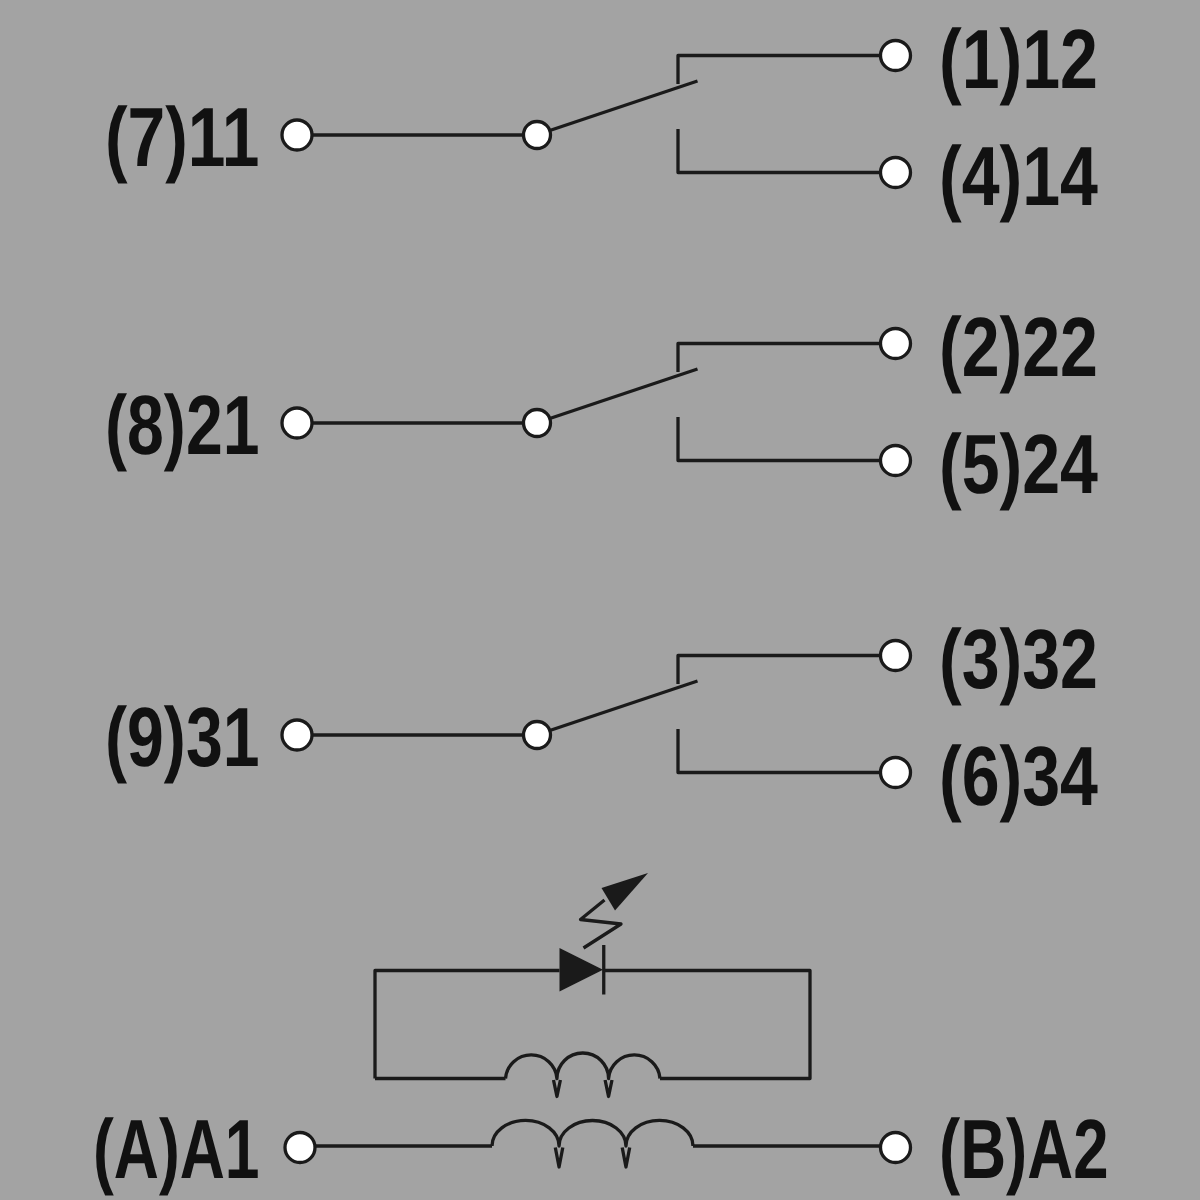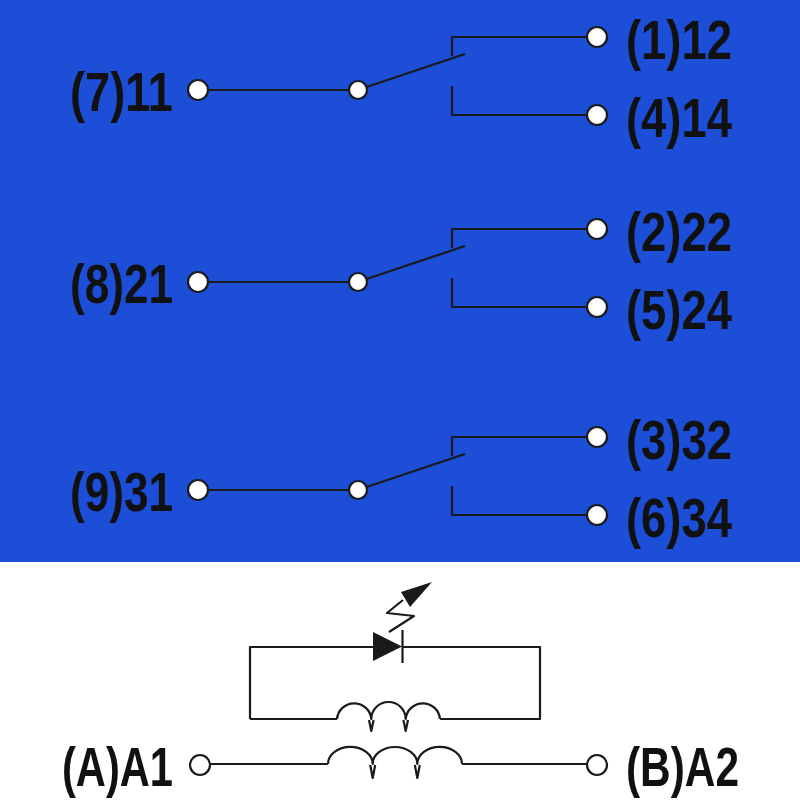--- a/index.html
+++ b/index.html
@@ -6,22 +6,22 @@
     margin: 0;
     padding: 0;
     background: #ffffff;
     width: 800px;
     height: 800px;
     overflow: hidden;
   }
   .stage {
     position: relative;
     width: 800px;
-    height: 562px;
-    background: #1d4ed8;
+    height: 800px;
+    background: #a3a3a3;
   }
   svg {
     display: block;
   }
   .wire {
     fill: none;
     stroke: #1a1a1a;
     stroke-width: 2.2;
     stroke-linecap: butt;
     stroke-linejoin: round;

